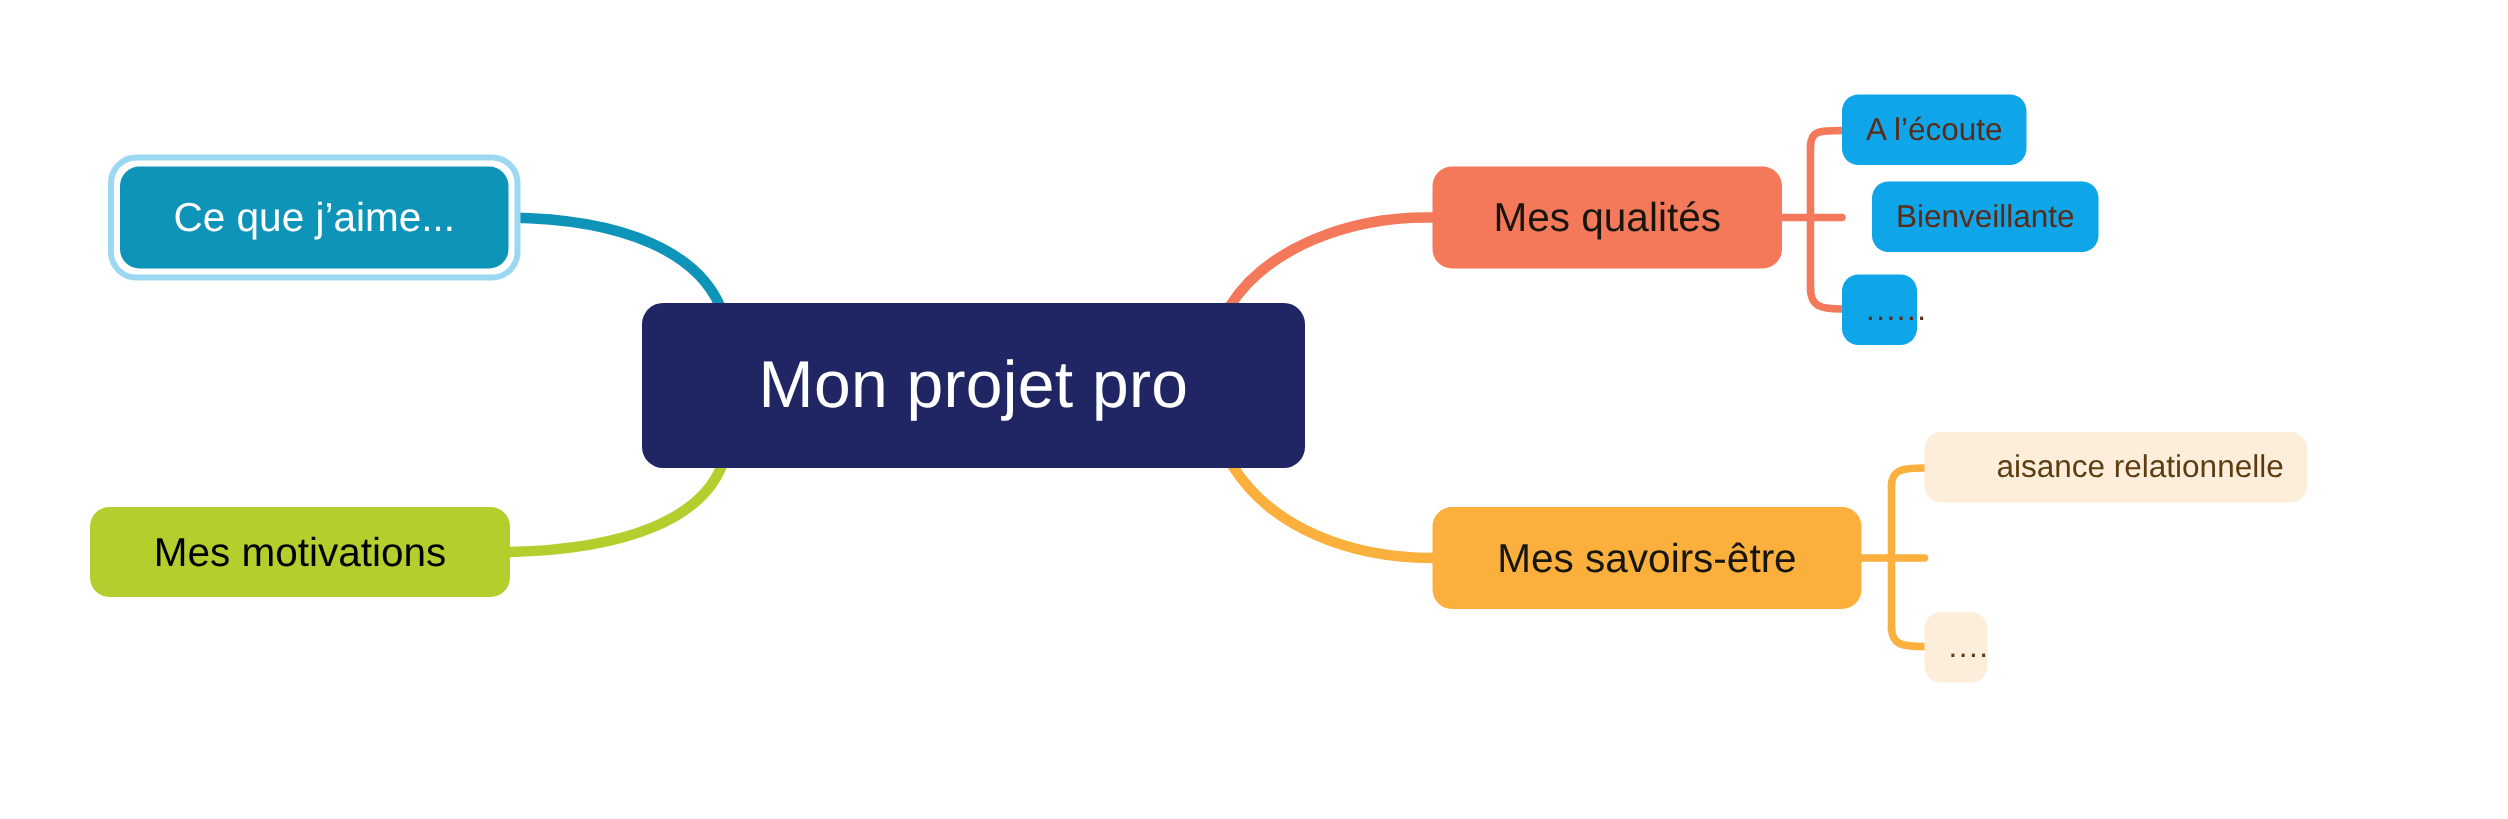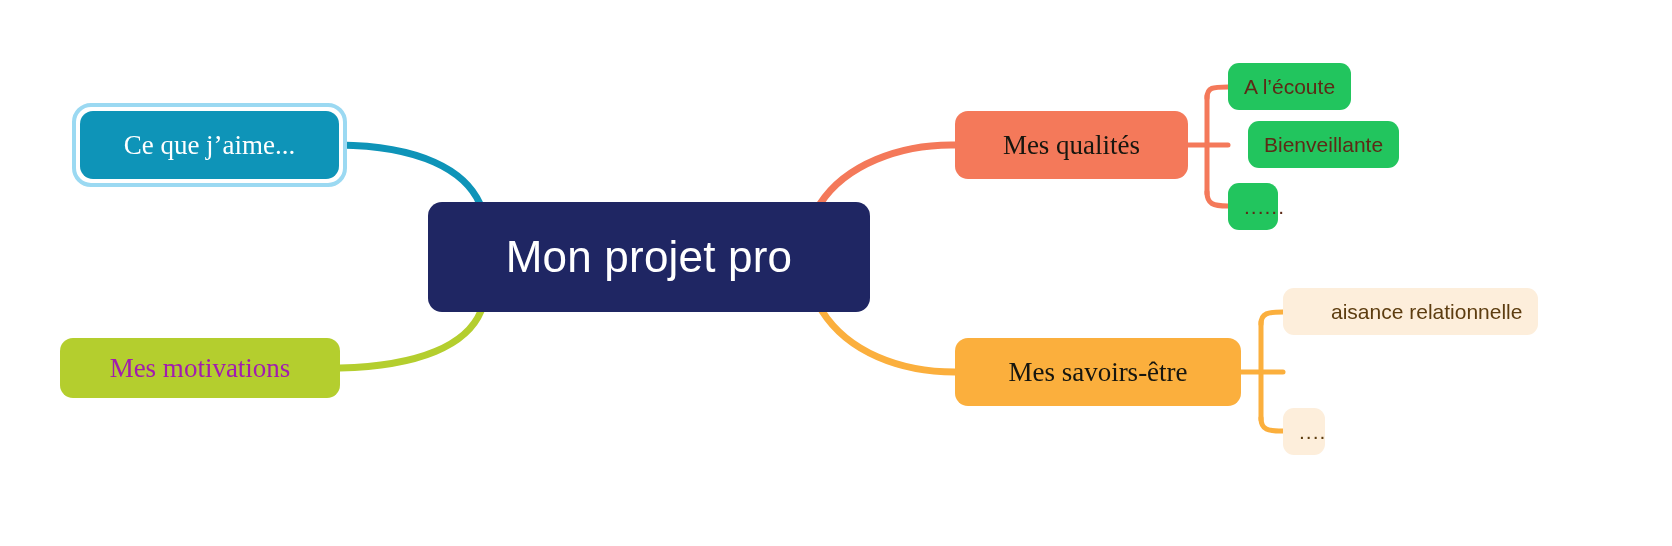--- a/index.html
+++ b/index.html
@@ -43,21 +43,21 @@
     height: 110px;
     background: #1f2663;
     border-radius: 14px;
     color: #ffffff;
     font-size: 44px;
     letter-spacing: 0.2px;
     text-align: right;
   }
 
   
-  .branch { border-radius: 13px; font-family: Liberation Serif, serif; }
+  .branch { border-radius: 13px; }
 
   .branch-aime {
     left: 80px;
     top: 111px;
     width: 259px;
     height: 68px;
     background: #0e94b8;
     color: #ffffff;
     font-size: 27px;
   }
@@ -72,21 +72,21 @@
     border-radius: 19px;
     background: #ffffff;
   }
 
   .branch-motivations {
     left: 60px;
     top: 338px;
     width: 280px;
     height: 60px;
     background: #b4ce2e;
-    color: #a21caf;
+    color: #000000;
     font-size: 27px;
   }
 
   .branch-qualites {
     left: 955px;
     top: 111px;
     width: 233px;
     height: 68px;
     background: #f4795a;
     color: #16160f;
@@ -103,21 +103,21 @@
     font-size: 27px;
   }
 
   
   .leaf {
     border-radius: 11px;
     font-size: 21px;
     padding: 0 16px;
     justify-content: flex-start;
   }
-  .leaf-pink { background: #22c55e; color: #5d2a16; }
+  .leaf-pink { background: #0ea5e9; color: #5d2a16; }
   .leaf-peach { background: #fdeedb; color: #5d3d10; }
 
   .leaf-ecoute      { left: 1228px; top: 63px;  height: 47px; }
   .leaf-bienveil    { left: 1228px; top: 121px; height: 47px; margin-left: 20px; }
   .leaf-dots6       { left: 1228px; top: 183px; width: 50px; height: 47px; }
 
   .leaf-aisance     { left: 1283px; top: 288px; height: 47px; padding-left: 48px; }
   .leaf-flex        { left: 1283px; top: 347px; height: 47px; }
   .leaf-dots4       { left: 1283px; top: 408px; width: 42px; height: 47px; }
 

